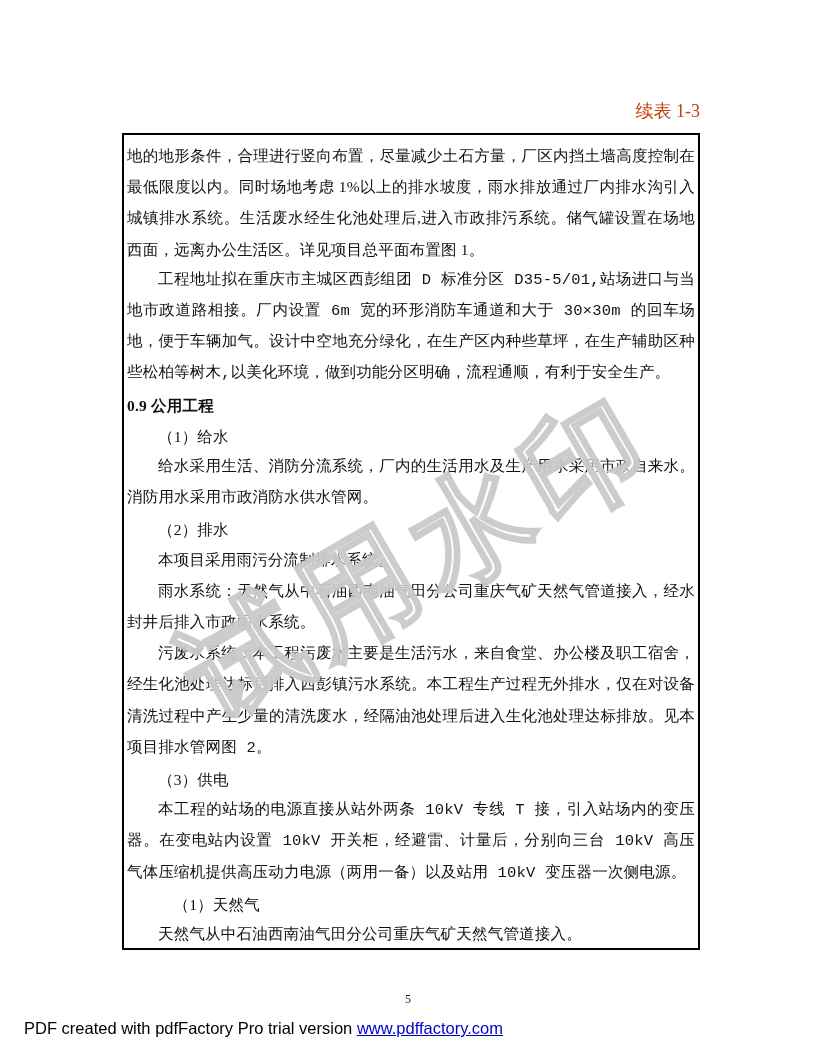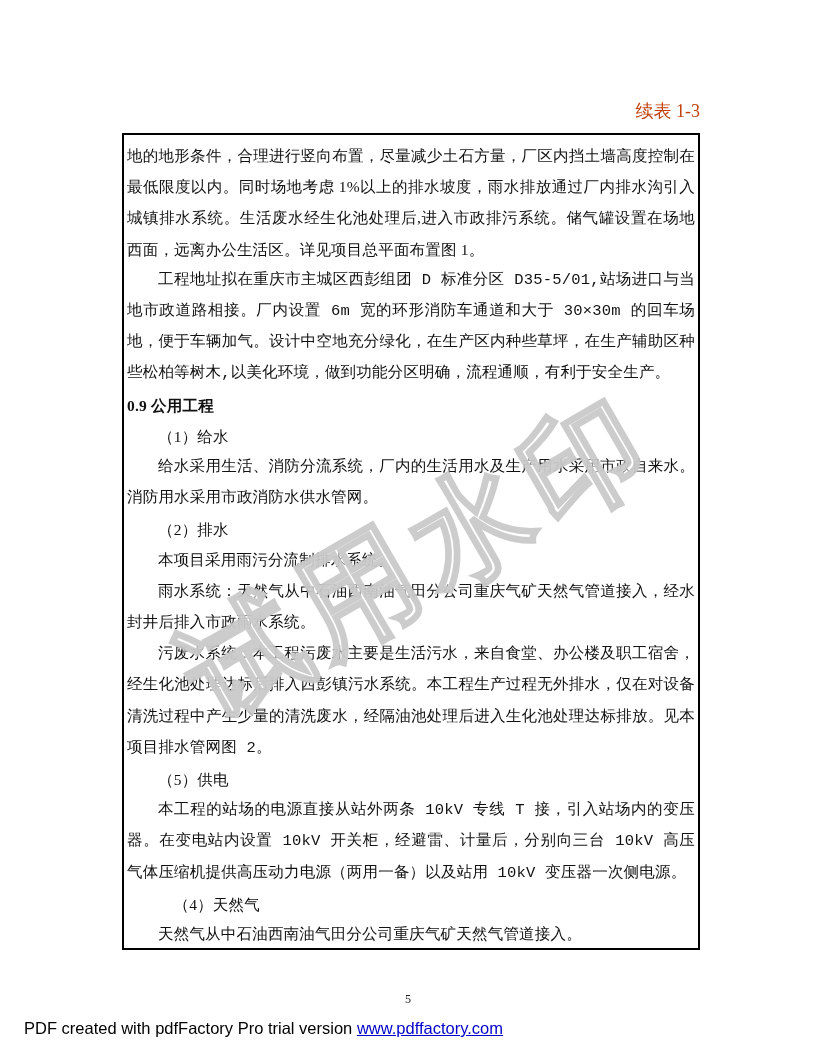--- a/index.html
+++ b/index.html
@@ -94,23 +94,23 @@
 
   <p class="para flush">地的地形条件，合理进行竖向布置，尽量减少土石方量，厂区内挡土墙高度控制在最低限度以内。同时场地考虑 1%以上的排水坡度，雨水排放通过厂内排水沟引入城镇排水系统。生活废水经生化池处理后,进入市政排污系统。储气罐设置在场地西面，远离办公生活区。详见项目总平面布置图 1。</p>
       <p class="para indent">工程地址拟在重庆市主城区西彭组团 D 标准分区 D35-5/01,站场进口与当地市政道路相接。厂内设置 6m 宽的环形消防车通道和大于 30×30m 的回车场地，便于车辆加气。设计中空地充分绿化，在生产区内种些草坪，在生产辅助区种些松柏等树木,以美化环境，做到功能分区明确，流程通顺，有利于安全生产。</p>
       <p class="para heading">0.9 公用工程</p>
       <p class="para subitem">（1）给水</p>
       <p class="para indent">给水采用生活、消防分流系统，厂内的生活用水及生产用水采用市政自来水。消防用水采用市政消防水供水管网。</p>
       <p class="para subitem">（2）排水</p>
       <p class="para indent">本项目采用雨污分流制排水系统。</p>
       <p class="para indent">雨水系统：天然气从中石油西南油气田分公司重庆气矿天然气管道接入，经水封井后排入市政雨水系统。</p>
       <p class="para indent">污废水系统：本工程污废水主要是生活污水，来自食堂、办公楼及职工宿舍，经生化池处理达标后排入西彭镇污水系统。本工程生产过程无外排水，仅在对设备清洗过程中产生少量的清洗废水，经隔油池处理后进入生化池处理达标排放。见本项目排水管网图 2。</p>
-      <p class="para subitem">（5）供电</p>
+      <p class="para subitem">（3）供电</p>
       <p class="para indent">本工程的站场的电源直接从站外两条 10kV 专线 T 接，引入站场内的变压器。在变电站内设置 10kV 开关柜，经避雷、计量后，分别向三台 10kV 高压气体压缩机提供高压动力电源（两用一备）以及站用 10kV 变压器一次侧电源。</p>
-      <p class="para subitem4">（4）天然气</p>
+      <p class="para subitem4">（1）天然气</p>
       <p class="para indent">天然气从中石油西南油气田分公司重庆气矿天然气管道接入。</p>
     </div>
 
   <div class="watermark">试用水印</div>
 
   <div class="page-number">5</div>
 
   <div class="pdf-footer">
     <span>PDF created with pdfFactory Pro trial version </span><span class="link">www.pdffactory.com</span>
   </div>

